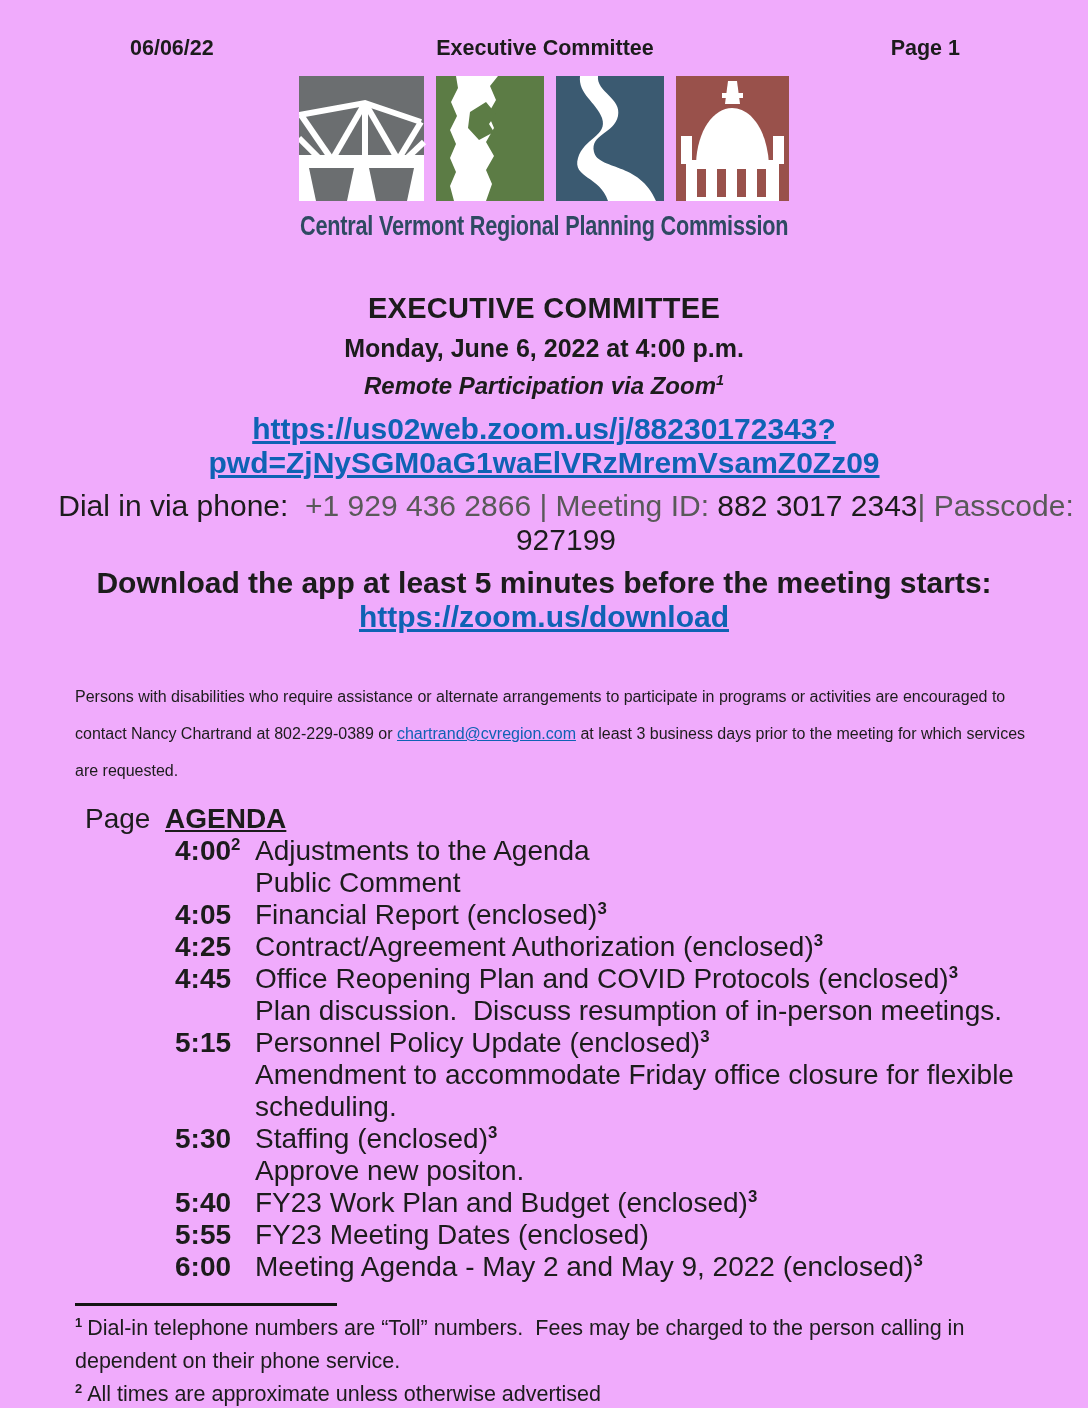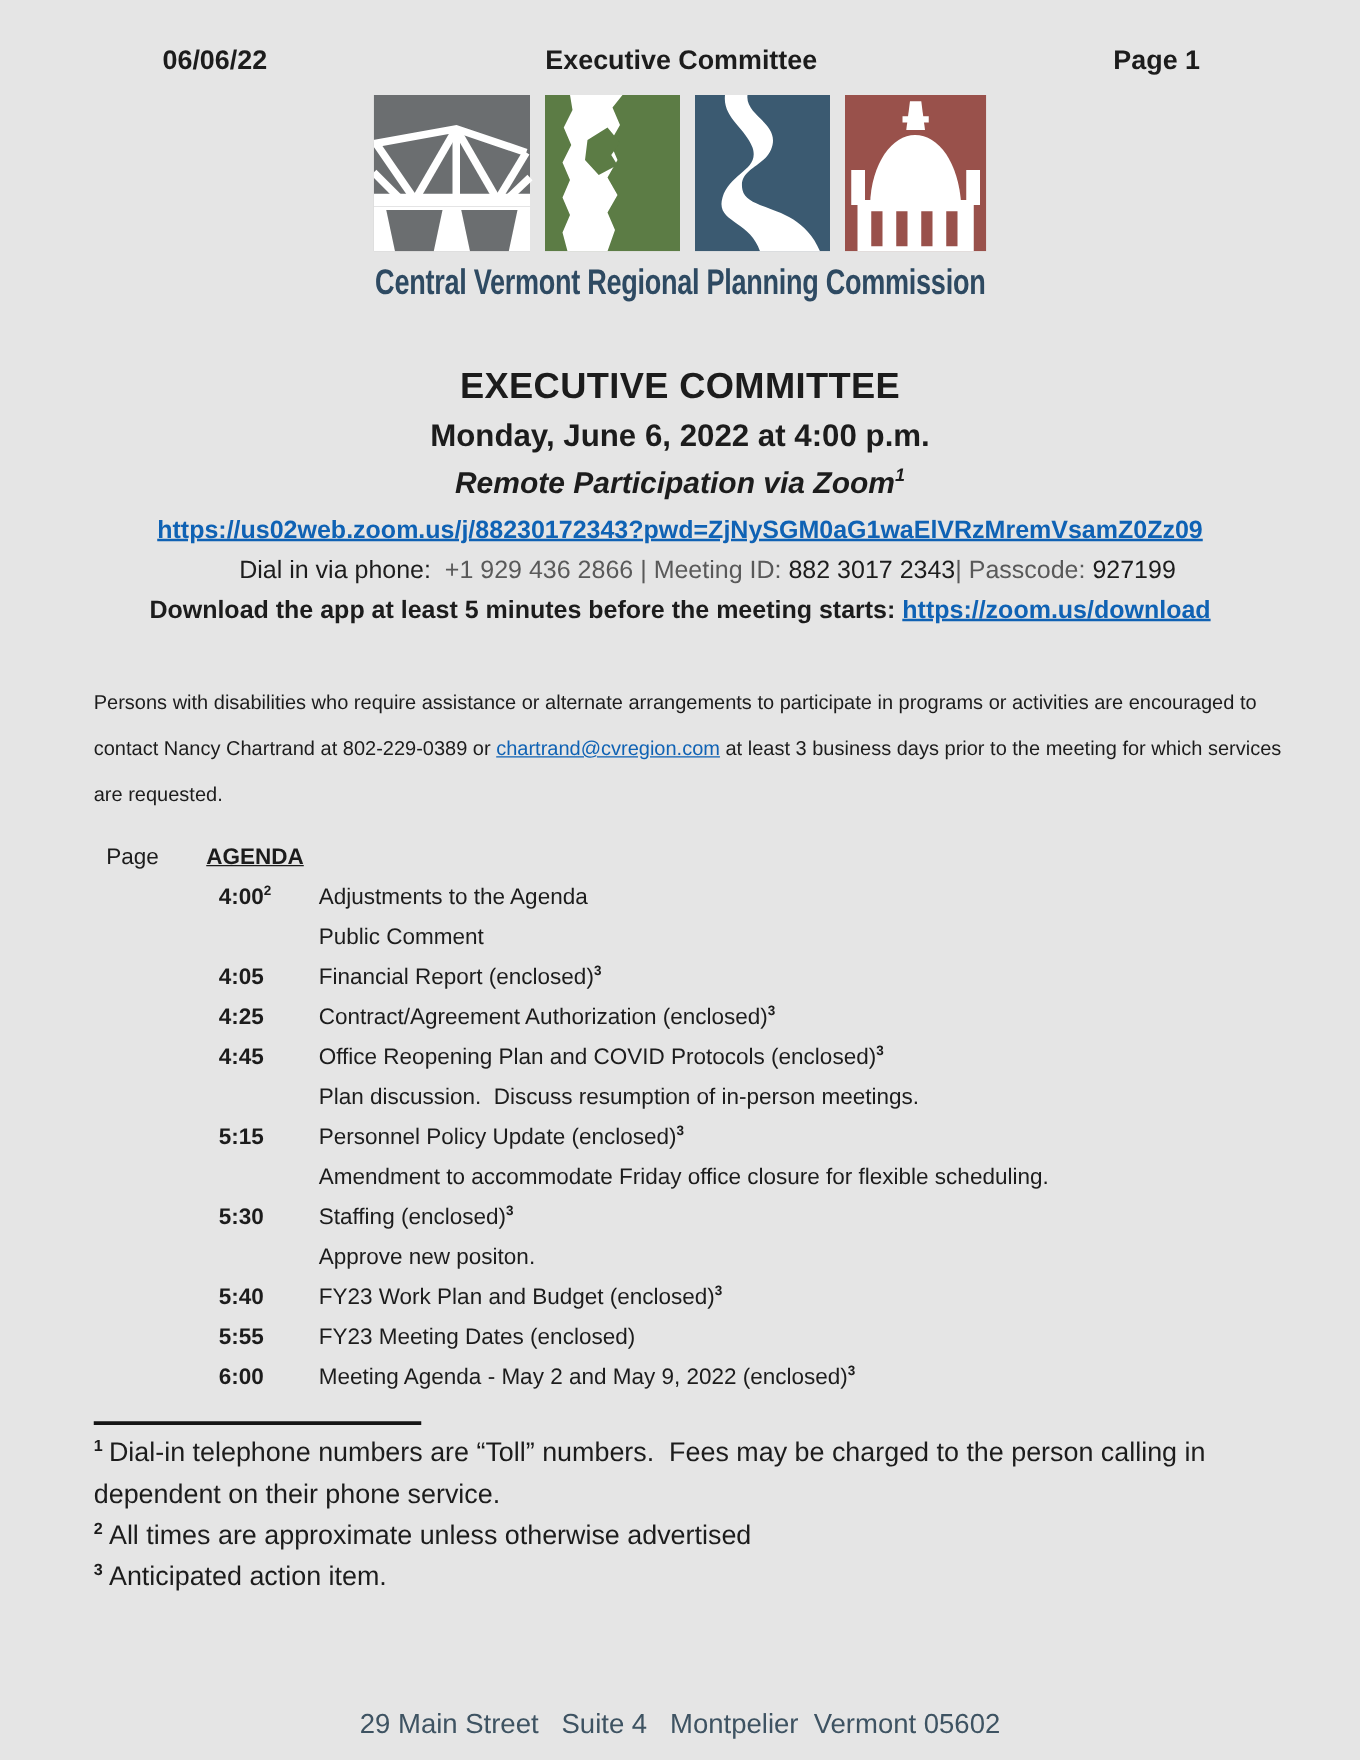--- a/index.html
+++ b/index.html
@@ -1,48 +1,48 @@
 <!DOCTYPE html>
 <html><head>
 <meta charset="utf-8">
 <style>
   html,body { margin:0; padding:0; background:#ffffff; }
   .page {
     position:relative; width:1088px; height:1408px; margin:0 auto;
-    background:#e5e5e5; color:#1c1c1c; overflow:hidden;
+    background:#f0abfc; color:#1c1c1c; overflow:hidden;
     font-family:"Liberation Sans", sans-serif;
   }
   
   .doc-header { display:flex; align-items:baseline; margin:36px 128px 0 130px;
     font-weight:bold; font-size:21.5px; }
   .hdr-left { width:160px; text-align:left; }
   .hdr-center { flex:1; text-align:center; }
   .hdr-right { width:160px; text-align:right; }
   
   .logo-block { margin-top:15px; text-align:center; }
   .logo-text { display:inline-block; margin-top:4px; font-size:28.5px; font-weight:bold;
     color:#2e4a62; white-space:nowrap; letter-spacing:-0.3px;
     transform:scaleX(0.76); transform-origin:center; }
   
   .title-block { text-align:center; margin-top:50px; }
   .meeting-title { font-size:29px; font-weight:bold; letter-spacing:0.3px; }
   .meeting-datetime { font-size:25px; font-weight:bold; margin-top:9px; }
   .meeting-subtitle { font-size:24px; font-weight:bold; font-style:italic; margin-top:9px; }
   
-  .access { text-align:center; font-size:20px; margin-top:12px; }
+  .access { text-align:center; font-size:30px; margin-top:12px; }
   a { color:#0f62b4; text-decoration:underline; cursor:pointer; }
   .zoom-link-line a { font-weight:bold; }
   .dial-line { margin-top:9px; white-space:pre-wrap;padding-left:44px; }
   .dial-dark { color:#1c1c1c; }
   .dial-dim { color:#595959; }
   .download-line { margin-top:9px; font-weight:bold; white-space:pre-wrap; }
   
   .notice { margin:44px 60px 0 75px; width:958px; font-size:16px; line-height:37px; }
   
-  .agenda { margin:14px 0 0 85px; font-size:18px; line-height:32px; }
+  .agenda { margin:14px 0 0 85px; font-size:28px; line-height:32px; }
   .agenda-grid-row { display:grid; grid-template-columns:80px 90px auto; }
   .agenda-title { font-weight:bold; text-decoration:underline; }
   .col-time { font-weight:bold; padding-left:10px; white-space:nowrap; }
   .col-item { white-space:pre-wrap; }
   .col-item b { font-weight:normal; }
   sup { font-size:60%; vertical-align:super; line-height:0; font-weight:bold; }
   
   .footnote-sep { margin:20px 0 6px 75px; width:262px; border-top:3px solid #141414; height:0; }
   .footnotes { margin-left:75px; width:952px; font-size:21.5px; line-height:33px; white-space:pre-wrap; }
   .footnote sup { margin-right:5px; }

